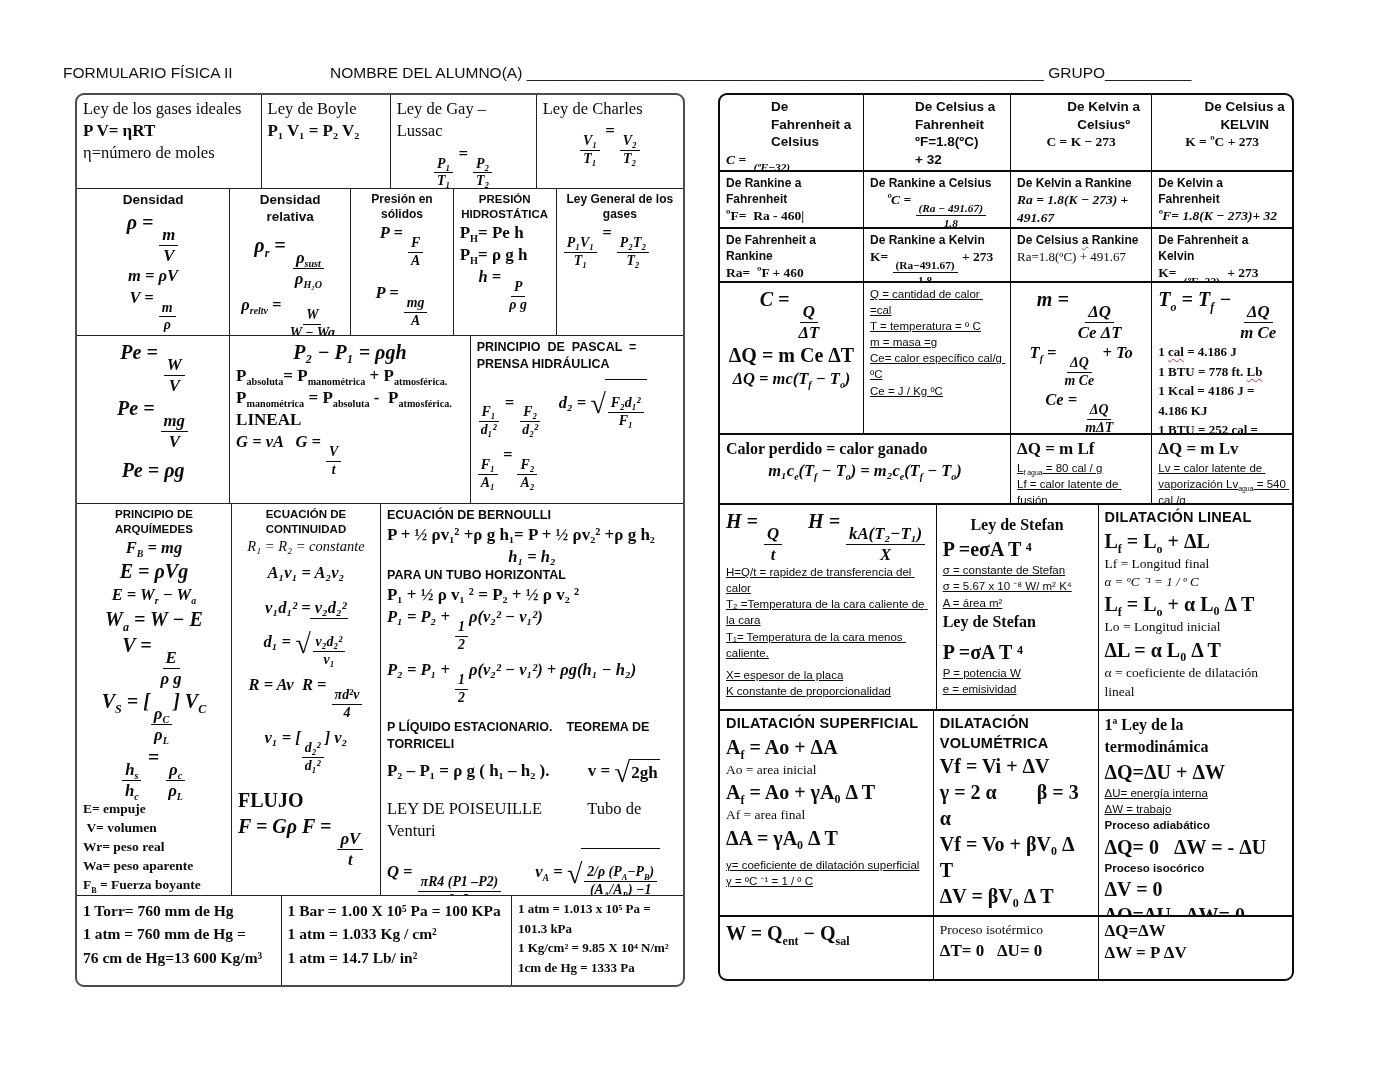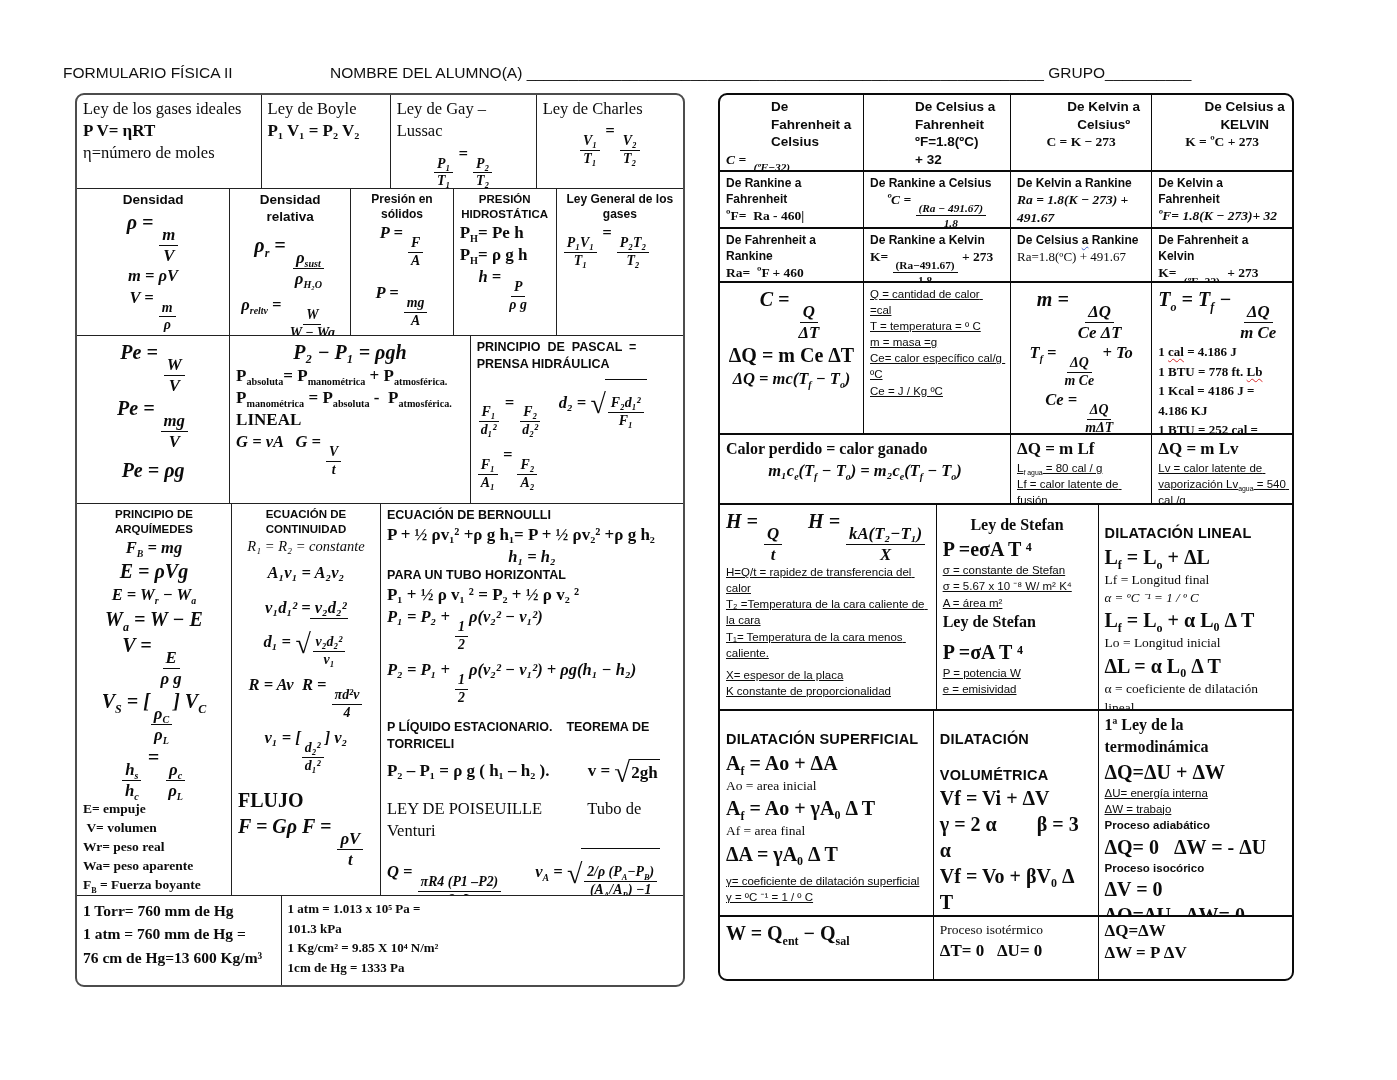--- a/index.html
+++ b/index.html
@@ -17,21 +17,21 @@
   #rtable .trow.thick{border-top:2.6px solid #0a0a0a;}
   .cell{overflow:hidden;padding:3px 6px 2px;}
   #ltable .cell + .cell{border-left:1.6px solid #222;}
   #rtable .cell + .cell{border-left:1.8px solid #0a0a0a;}
   .ln{white-space:pre-wrap;line-height:1.2;}
   
   .t  {font:bold 13.5px/1.25 "Liberation Sans",sans-serif;}
   .ts {font:bold 12px/1.25 "Liberation Sans",sans-serif;}
   .tt {font:bold 11.5px/1.3 "Liberation Sans",sans-serif;}
   .tt2{font:bold 12.5px/1.35 "Liberation Sans",sans-serif;}
-  .tt3{font:600 14.5px/1.35 "Liberation Sans",sans-serif;letter-spacing:.2px;margin-top:16px;}
+  .tt3{font:600 14.5px/1.35 "Liberation Sans",sans-serif;letter-spacing:.2px;}
   .th {font:bold 13.5px/1.3 "Liberation Sans",sans-serif;margin-left:45px;}
   .th2{font:bold 12px/1.35 "Liberation Sans",sans-serif;}
   .sm {font:11.5px/1.4 "Liberation Sans",sans-serif;text-decoration:underline;}
   .smb{font:bold 11.5px/1.45 "Liberation Sans",sans-serif;}
   .n  {font:16.5px/1.35 "Liberation Serif",serif;}
   .n2 {font:13.5px/1.45 "Liberation Serif",serif;}
   .ni {font:italic 14.5px/1.35 "Liberation Serif",serif;}
   .m  {font:13px/1.4 "Liberation Serif",serif;}
   .mi {font:italic bold 13.5px/1.35 "Liberation Serif",serif;}
   .mi2{font:italic 13px/1.4 "Liberation Serif",serif;}
@@ -174,20 +174,25 @@
           <div class="ln n sp2">LEY DE POISEUILLE           Tubo de Venturi</div>
           <div class="ln bi sp">Q = <span class="frac"><span class="num">πR4 (P1 –P2)</span><span class="den">8ηL</span></span>        v<sub>A</sub> = <span class="sq"><span class="rad">√</span><span class="sqin"><span class="frac"><span class="num">2/ρ (P<sub>A</sub>−P<sub>B</sub>)</span><span class="den">(A<sub>A</sub>/A<sub>B</sub>) −1</span></span></span></span></div>
         </div>
     </div>
     <div class="trow" style="height:90px">
       <div class="cell" style="width:33.6%">
           <div class="ln bb2">1 Torr= 760 mm de Hg</div>
           <div class="ln bb2">1 atm = 760 mm de Hg =</div>
           <div class="ln bb2">76 cm de Hg=13 600 Kg/m³</div>
         </div>
+      <div class="cell" style="width:38%">
+          <div class="ln bb2">1 Bar = 1.00 X 10⁵ Pa = 100 KPa</div>
+          <div class="ln bb2">1 atm = 1.033 Kg / cm²</div>
+          <div class="ln bb2">1 atm = 14.7 Lb/ in²</div>
+        </div>
       <div class="cell" style="width:28.4%">
           <div class="ln mb2">1 atm = 1.013 x 10⁵ Pa =</div>
           <div class="ln mb2">101.3 kPa</div>
           <div class="ln mb2">1 Kg/cm² = 9.85 X 10⁴ N/m²</div>
           <div class="ln mb2">1cm de Hg = 1333 Pa</div>
         </div>
     </div>
   </div>
 
   <div class="ftable" id="rtable">

